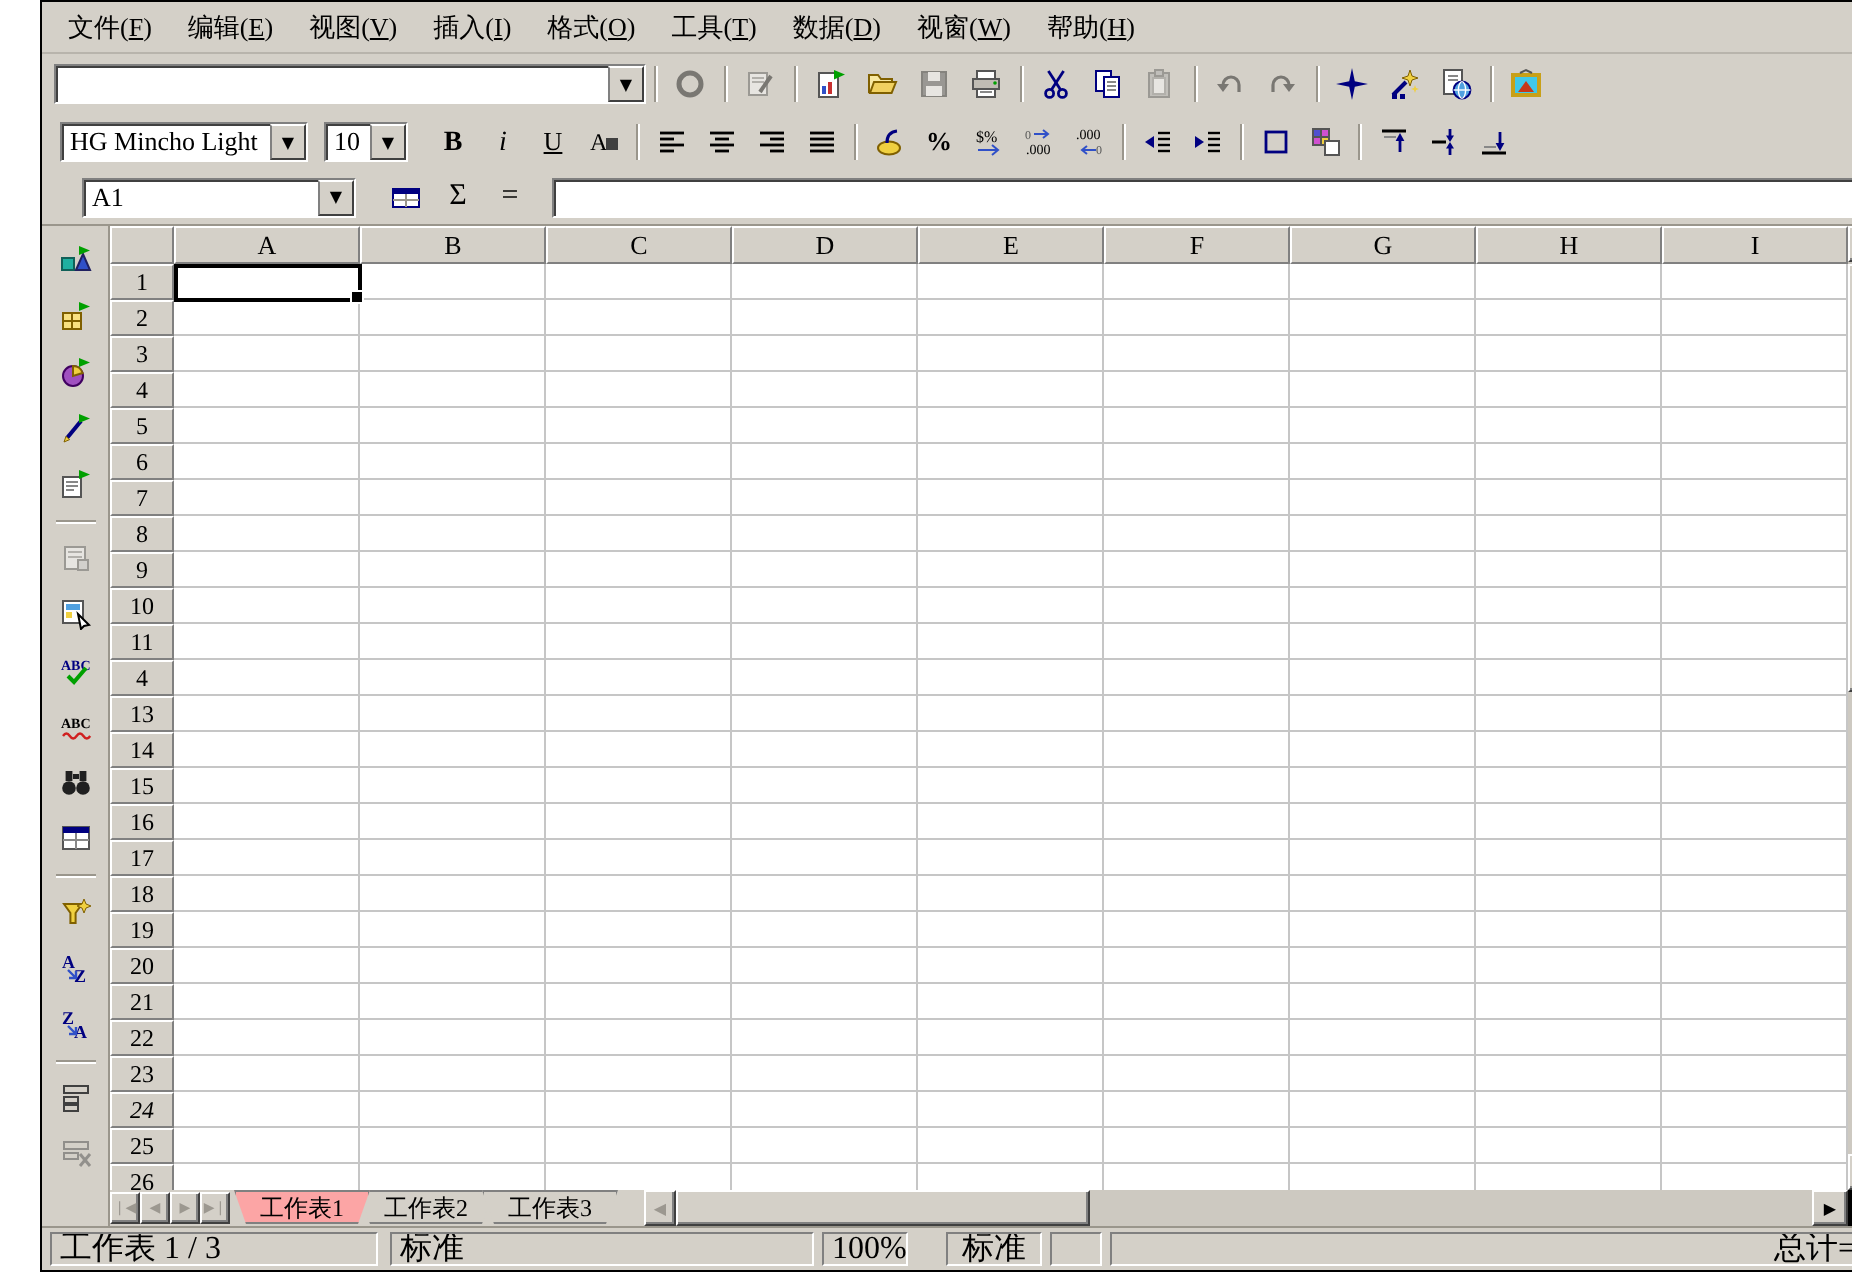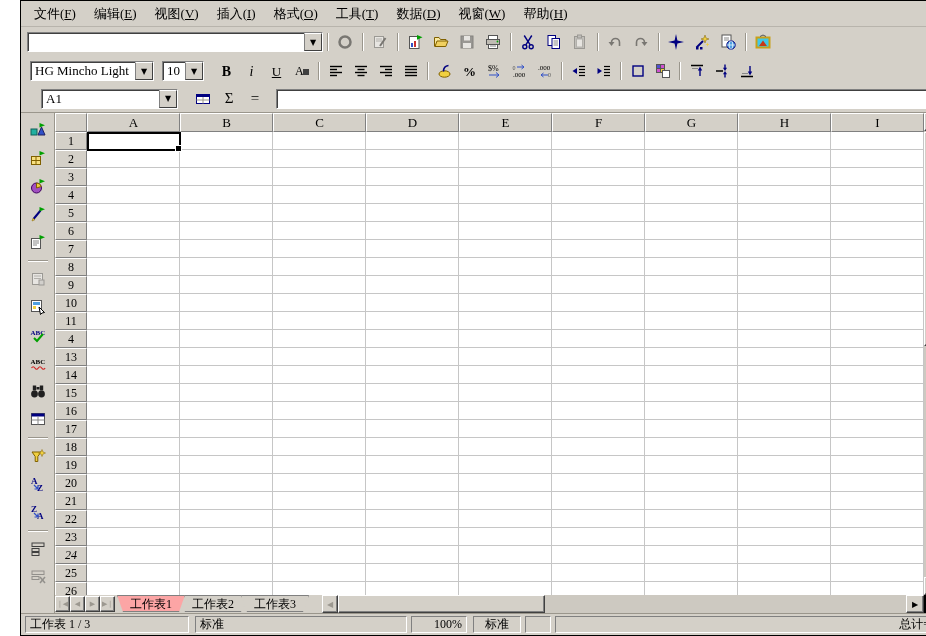--- a/index.html
+++ b/index.html
@@ -64,21 +64,21 @@
   #hscroll{left:267px;top:0;width:602px;height:18px;background:#cdc9c1;position:absolute;}
   
   .navbtn{width:15px;height:16px;margin-top:1px;font-size:7px;color:#9c9890;}
   .sheettab{height:17px;margin-top:0;padding:0 12px;font-size:12px;line-height:16px;box-sizing:border-box;
             clip-path:polygon(0 0,100% 0,calc(100% - 6px) 100%,6px 100%);background:#d4d0c8;margin-left:-6px;
             border:1px solid #808080;}
   .sheettab.active{background:#fca5a5;z-index:2;position:relative;}
   
   #statusbar{left:0;top:612px;width:924px;height:22px;border-top:1px solid #9a968c;box-sizing:border-box;}
   .spanel{top:2px;height:17px;box-sizing:border-box;border-top:1px solid #808080;border-left:1px solid #808080;
-          border-bottom:1px solid #fff;border-right:1px solid #fff;font-size:12px;line-height:15px;
+          border-bottom:1px solid #fff;border-right:1px solid #fff;font-size:16px;line-height:15px;
           padding:0 4px;overflow:hidden;white-space:nowrap;}
 </style>
 </head>
 <body>
 
 <div id="app">
 
   <div id="menubar" class="abs">
       <span class="menu-item">文件(<u>F</u>)</span>
       <span class="menu-item">编辑(<u>E</u>)</span>
@@ -697,19 +697,19 @@
       <div class="sbtn abs" style="left:0;top:0;width:16px;height:18px;font-size:8px;color:#9c9890">◀</div>
       <div class="sthumb abs" style="left:16px;top:0;width:207px;height:18px"></div>
       <div class="sbtn abs" style="left:584px;top:0;width:18px;height:18px;font-size:8px;color:#000">▶</div>
     </div>
     <div class="abs" style="left:869px;top:0;width:7px;height:18px;background:#000"></div>
   </div>
 
   <div id="statusbar" class="abs">
     <div class="spanel abs" style="left:4px;width:164px">工作表 1 / 3</div>
     <div class="spanel abs" style="left:174px;width:212px">标准</div>
-    <div class="spanel abs" style="left:390px;width:56px;text-align:right">100%</div>
+    <div class="spanel abs" style="left:390px;width:43px;text-align:right">100%</div>
     <div class="spanel abs" style="left:452px;width:48px;text-align:center">标准</div>
     <div class="spanel abs" style="left:504px;width:26px"></div>
     <div class="spanel abs" style="left:534px;width:386px;text-align:right">总计=0</div>
   </div>
 
 </div>
 
 </body></html>

